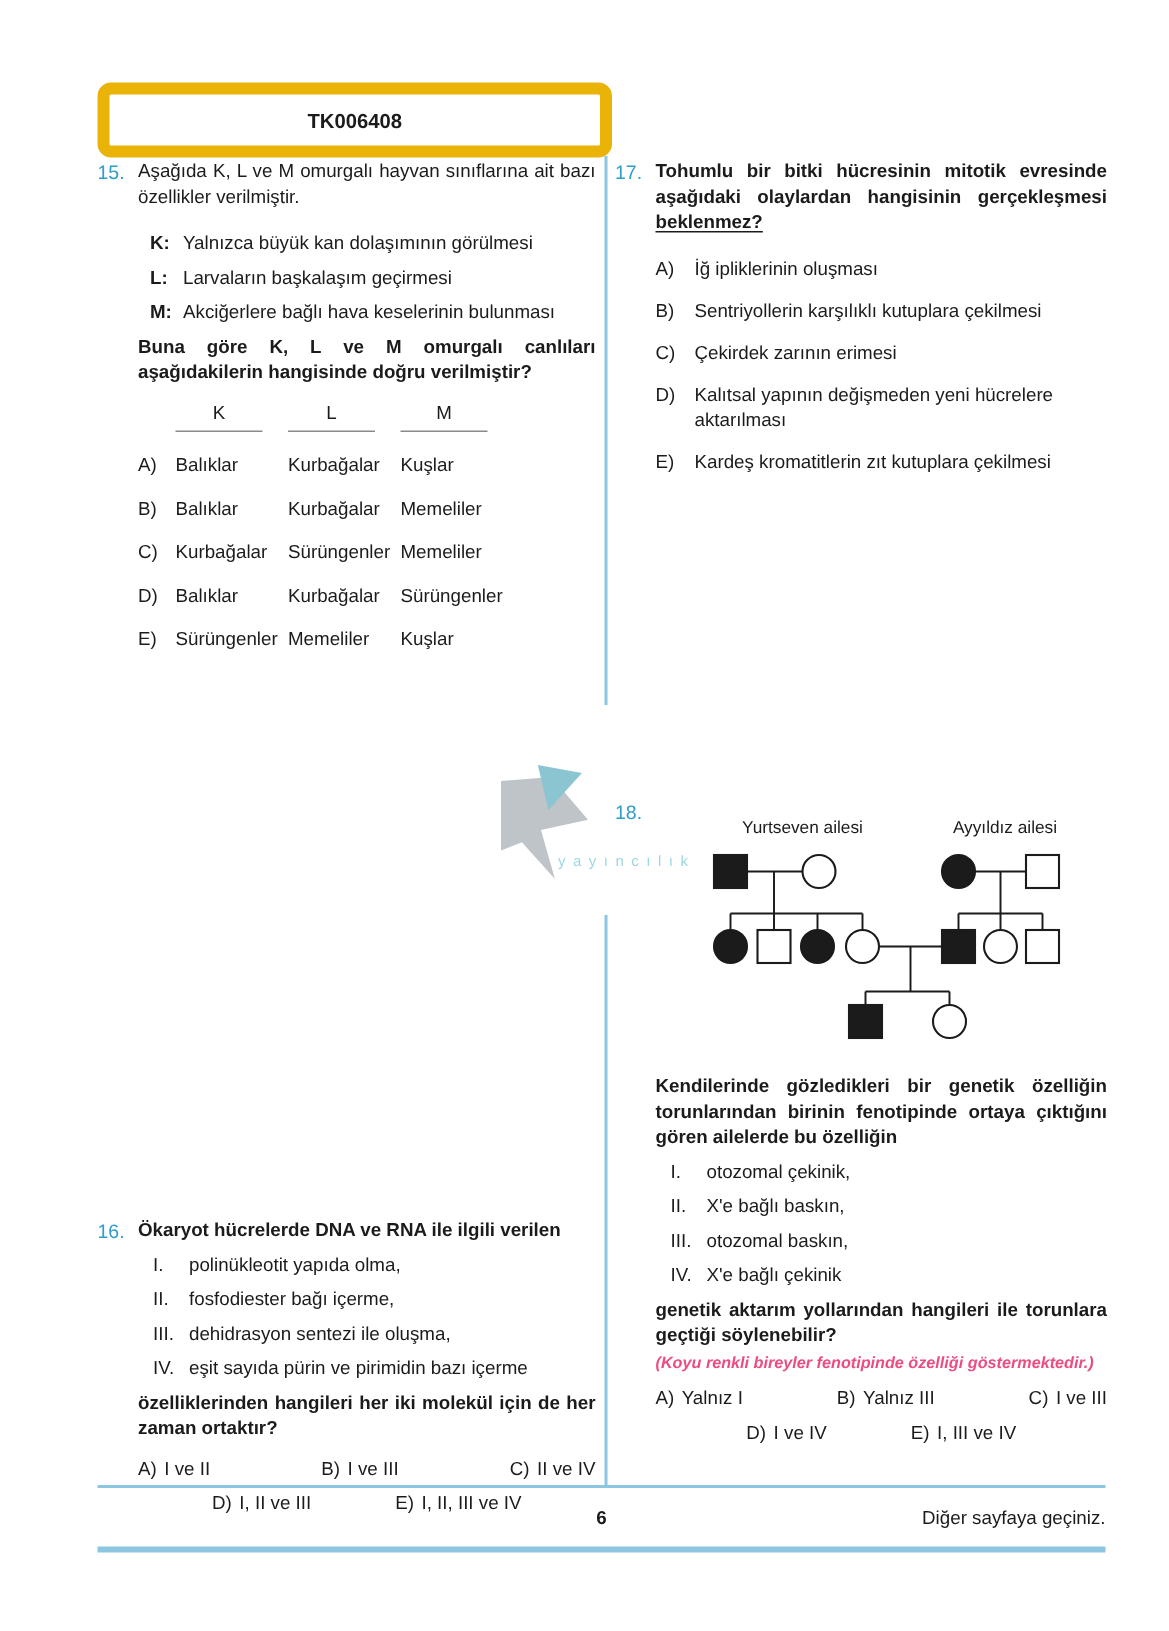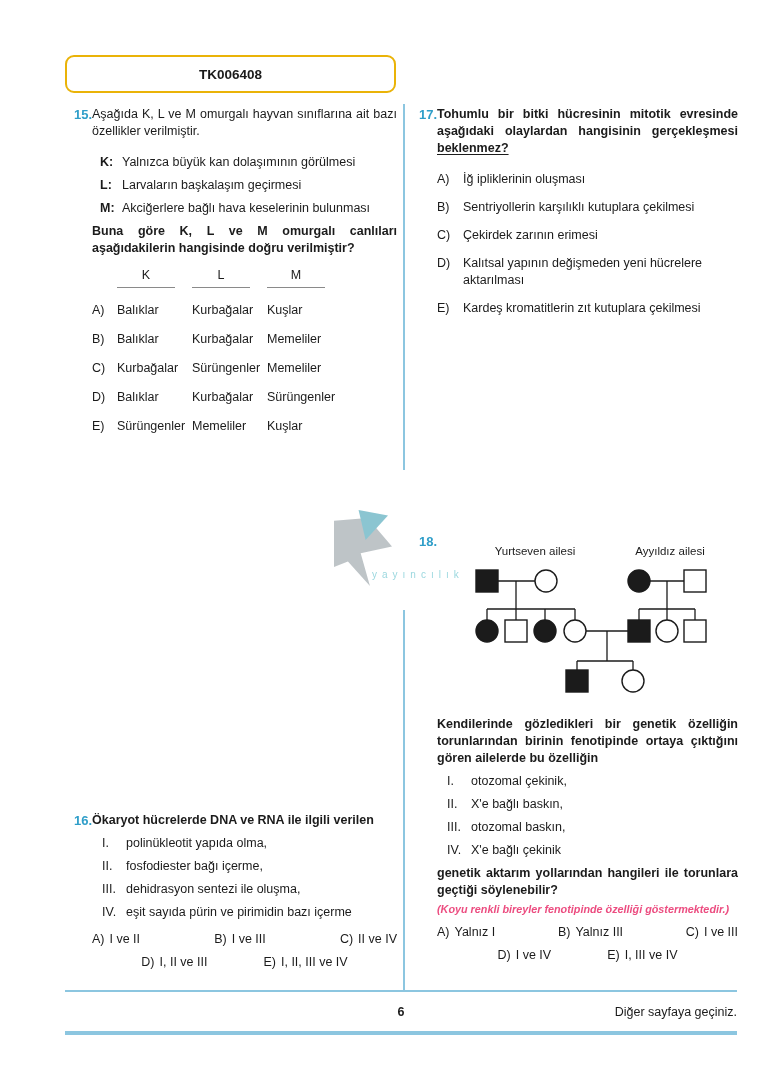--- a/index.html
+++ b/index.html
@@ -1,37 +1,37 @@
 <!DOCTYPE html>
 <html><head>
 <meta charset="utf-8">
 <style>
   html,body{margin:0;padding:0;background:#ffffff;}
   .page{position:relative;width:779px;height:1087px;background:#ffffff;overflow:hidden;
         font-family:"Liberation Sans",sans-serif;color:#1b1b1b;font-size:12.5px;line-height:17px;}
   .bold{font-weight:bold;}
   .just{text-align:justify;}
   
-  .hbox{position:absolute;top:55px;height:34px;border:2px solid #eab308;border-radius:9px;
+  .hbox{position:absolute;top:55px;height:34px;border:8px solid #eab308;border-radius:9px;
         display:flex;align-items:center;justify-content:center;font-weight:bold;font-size:13.5px;z-index:1;}
   .hbox-left{left:65px;width:327px;}
   .hbox-right{left:404px;width:329px;}
   
   .divider{position:absolute;left:403px;width:2px;background:#8cc6e0;z-index:1;}
   .div-seg1{top:104px;height:366px;}
   .div-seg2{top:610px;height:381px;}
   
   .footer-line{position:absolute;left:65px;width:672px;height:2px;background:#8cc6e0;top:990px;z-index:1;}
   .footer-bar{position:absolute;left:65px;width:672px;height:4px;background:#8cc6e0;top:1031px;z-index:1;}
   .footer-text{position:absolute;left:65px;width:672px;top:1004px;height:18px;z-index:1;}
   .page-num{position:absolute;left:0;width:100%;text-align:center;font-weight:bold;}
   .next-note{position:absolute;right:0;top:0;}
   
   .q{position:absolute;display:flex;z-index:1;}
-  .qnum{flex:none;width:27px;color:#2f9ec9;font-weight:bold;font-size:13px;text-align:right;}
+  .qnum{flex:none;width:27px;color:#2f9ec9;font-weight:normal;font-size:13px;}
   .qbody{flex:1;min-width:0;}
   .mb6{margin-bottom:6px;} .mb8{margin-bottom:14px;} .mb10{margin-bottom:10px;}
   #q15{left:65px;top:106px;width:332px;}
   #q16{left:65px;top:812px;width:332px;}
   #q17{left:410px;top:106px;width:328px;}
   #q18{left:410px;top:533px;width:328px;}
   
   .feat{display:flex;margin:0 0 6px 8px;}
   .feat-label{flex:none;width:22px;font-weight:bold;}
   
@@ -155,20 +155,21 @@
         <span>fosfodiester bağı içerme,</span>
       </div>
       <div class="ritem">
         <span class="ritem-label">III.</span>
         <span>dehidrasyon sentezi ile oluşma,</span>
       </div>
       <div class="ritem">
         <span class="ritem-label">IV.</span>
         <span>eşit sayıda pürin ve pirimidin bazı içerme</span>
       </div>
+      <div class="bold just">özelliklerinden hangileri her iki molekül için de her zaman ortaktır?</div>
       <div class="inline-opts">
         <span class="iopt">
             <span>A)</span>
             <span>I ve II</span>
           </span>
         <span class="iopt">
             <span>B)</span>
             <span>I ve III</span>
           </span>
         <span class="iopt">

